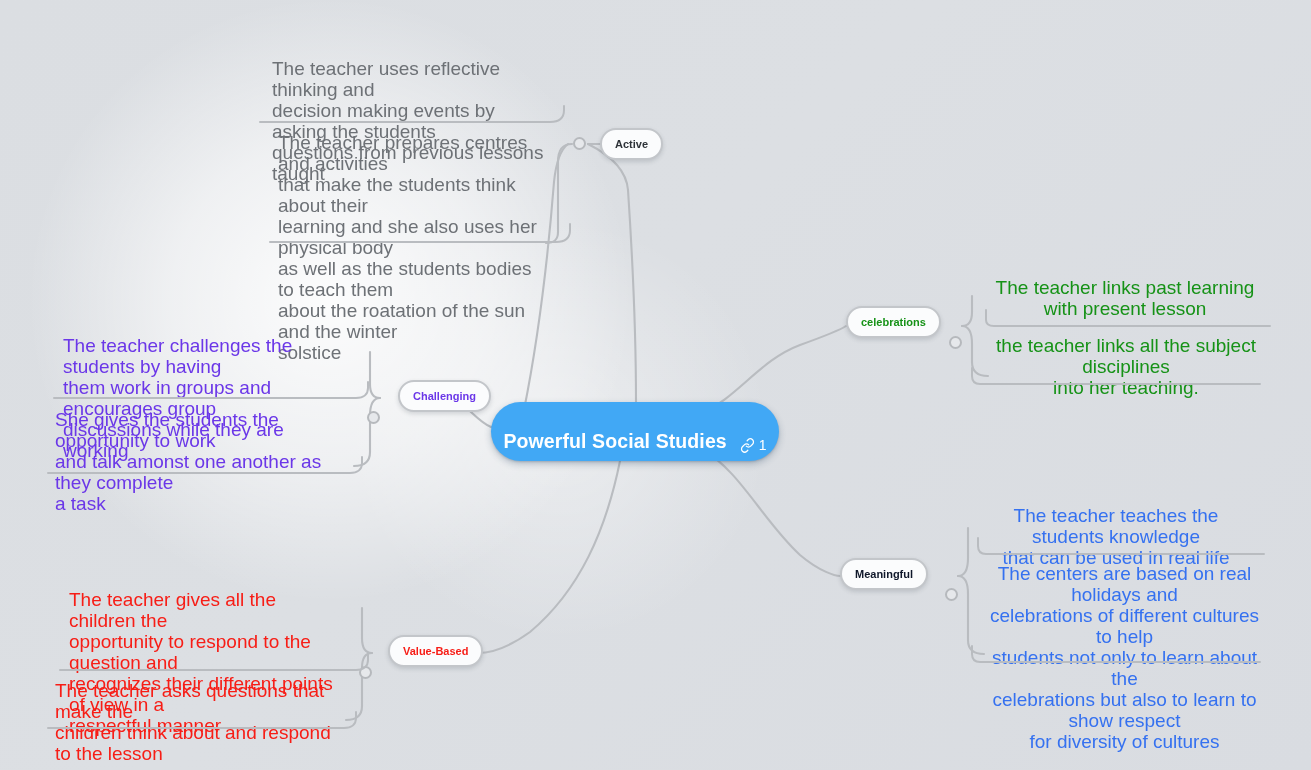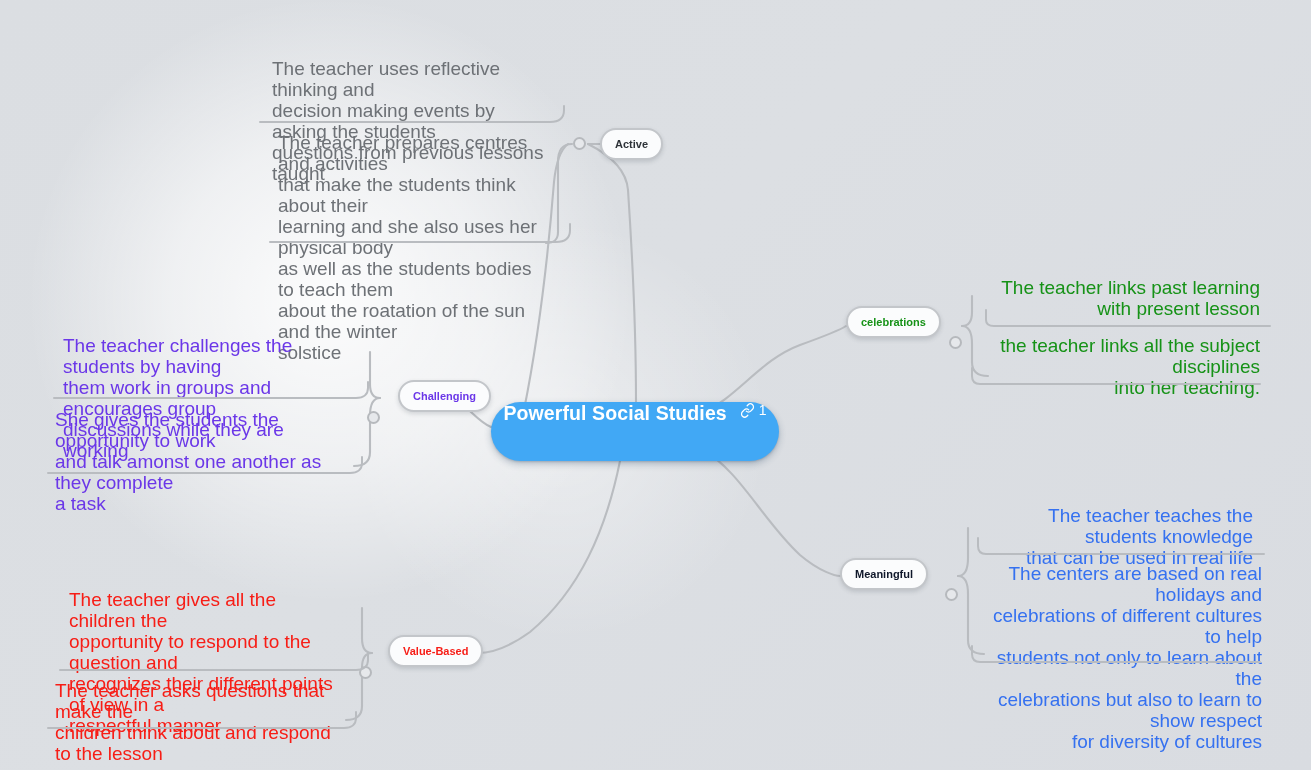--- a/index.html
+++ b/index.html
@@ -34,24 +34,24 @@
   .central {
     position: absolute;
     left: 491px;
     top: 402px;
     width: 288px;
     height: 59px;
     border-radius: 30px;
     background: #41a8f5;
     box-shadow: 0 3px 7px rgba(40,70,100,0.30), 0 1px 2px rgba(40,70,100,0.20);
     display: flex;
-    align-items: flex-start;
+    align-items: flex-end;
     justify-content: center;
     box-sizing: border-box;
-    padding: 0 18px;
+    padding: 8px 18px;
   }
   .central-title {
     color: #ffffff;
     font-size: 19.5px;
     font-weight: bold;
     letter-spacing: 0.1px;
     white-space: nowrap;
   }
   .central-link {
     display: flex;
@@ -87,21 +87,21 @@
   .pill-valuebased  { left: 388px; top: 635px; color: #f71d16; }
 
   
   .leaf {
     position: absolute;
     box-sizing: border-box;
     font-size: 19px;
     line-height: 21px;
   }
   .leaf .txt { white-space: pre-line; }
-  .leaf.right .txt { text-align: right; }
+  .leaf.right .txt { text-align: center; }
 
   
   .rule {
     position: absolute;
     height: 19px;
     pointer-events: none;
   }
   .rule svg { display: block; overflow: visible; }
 
   .c-gray   { color: #6d7176; }

